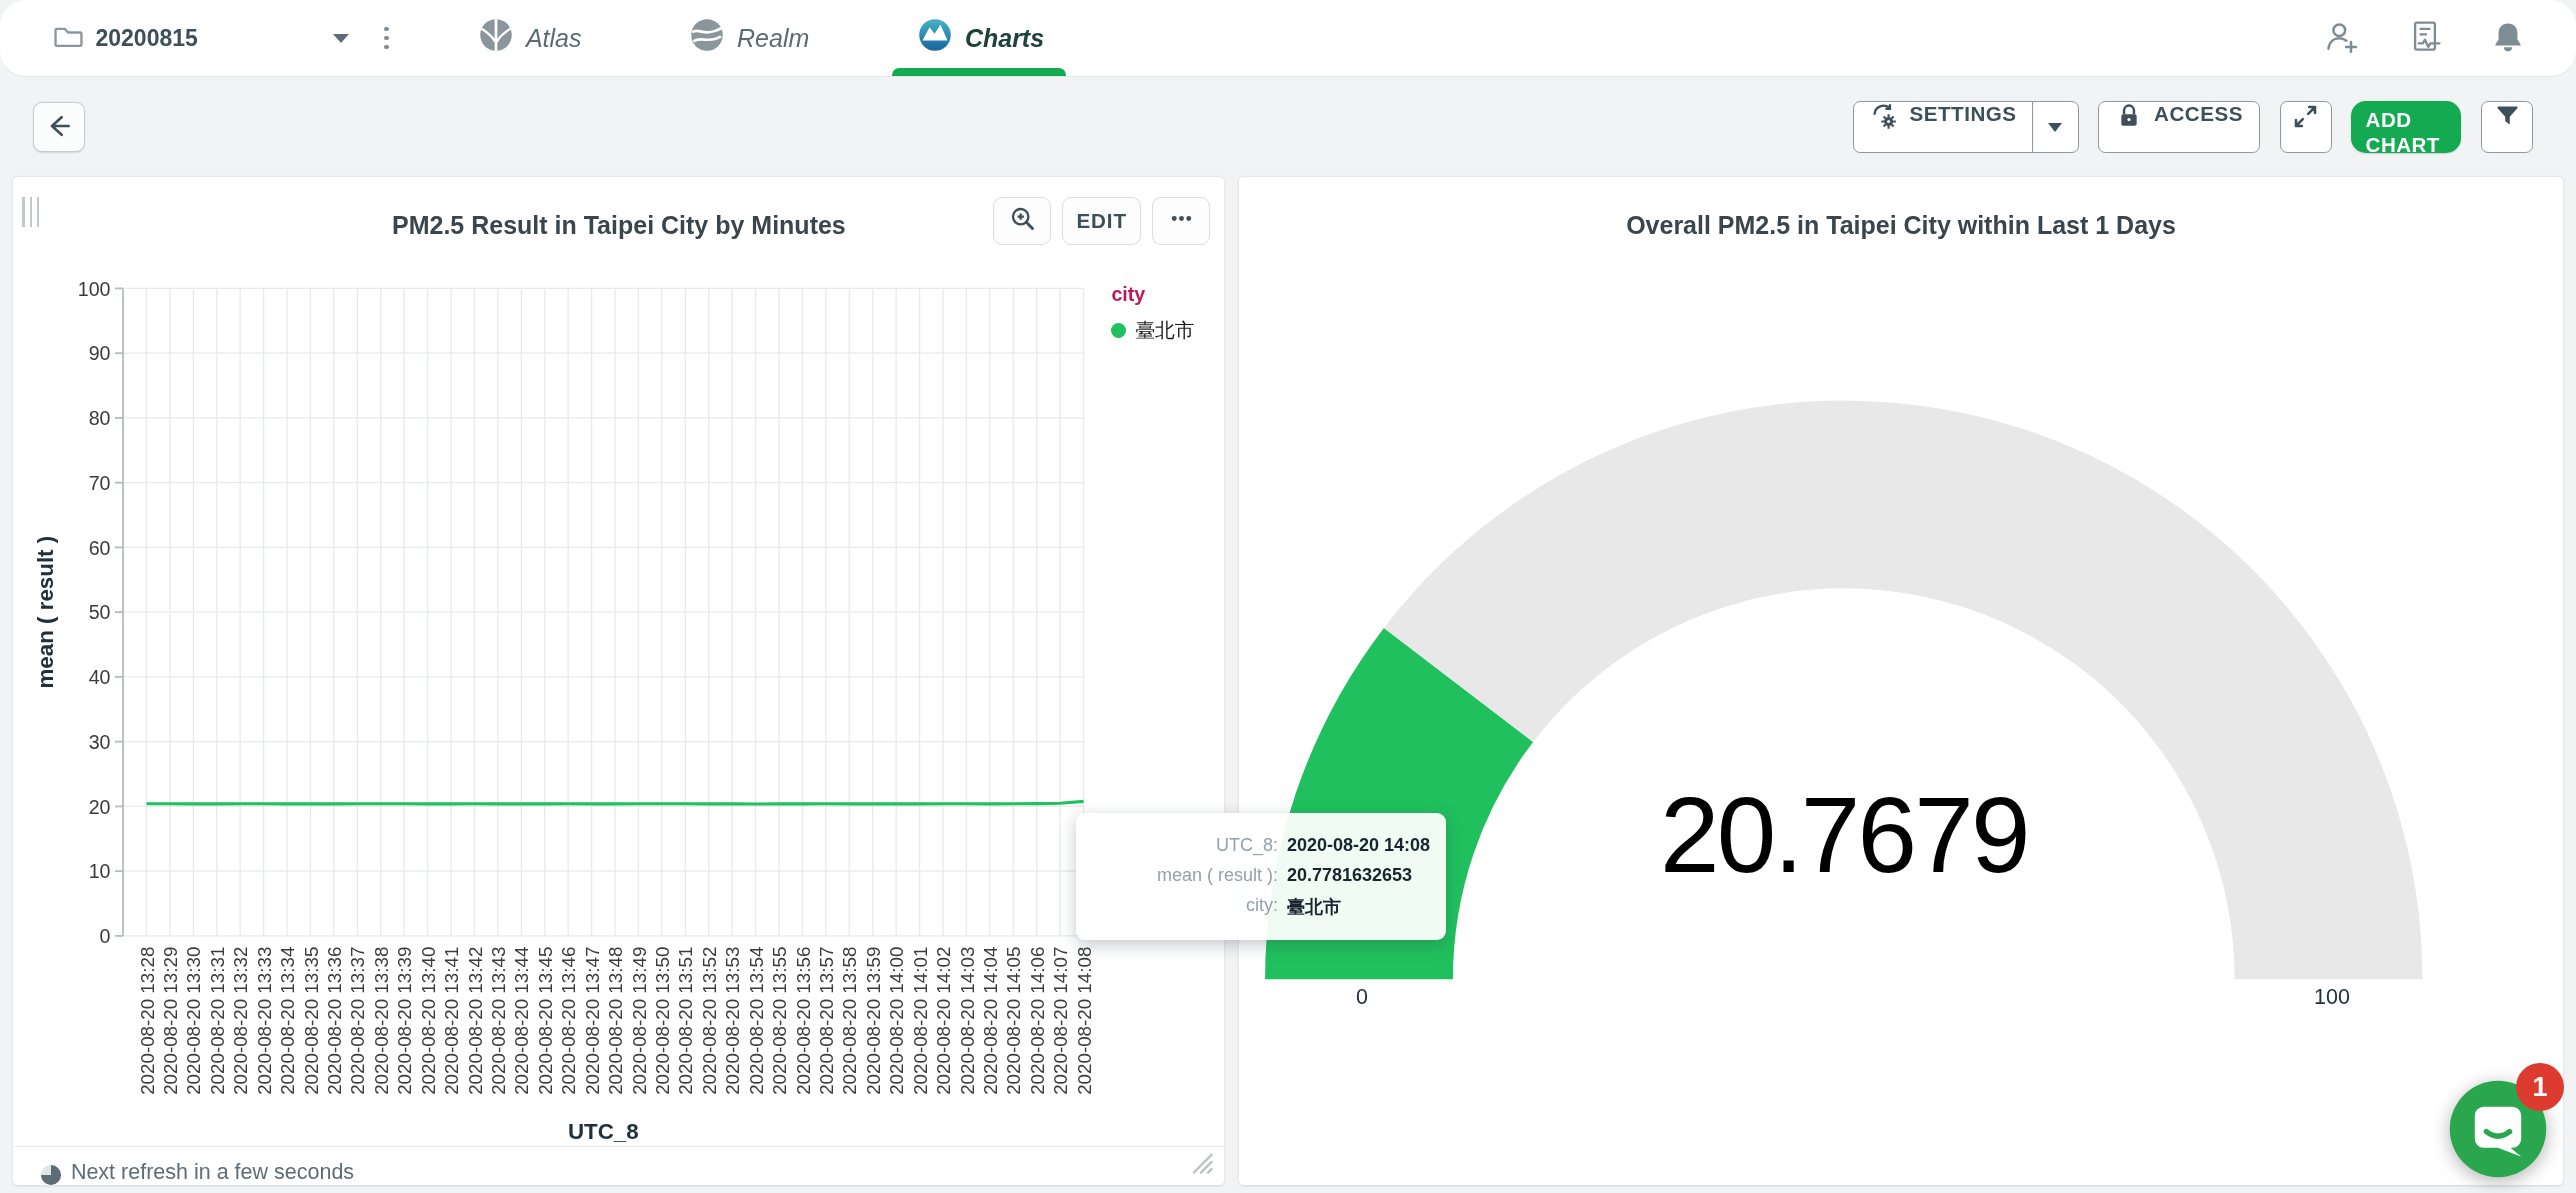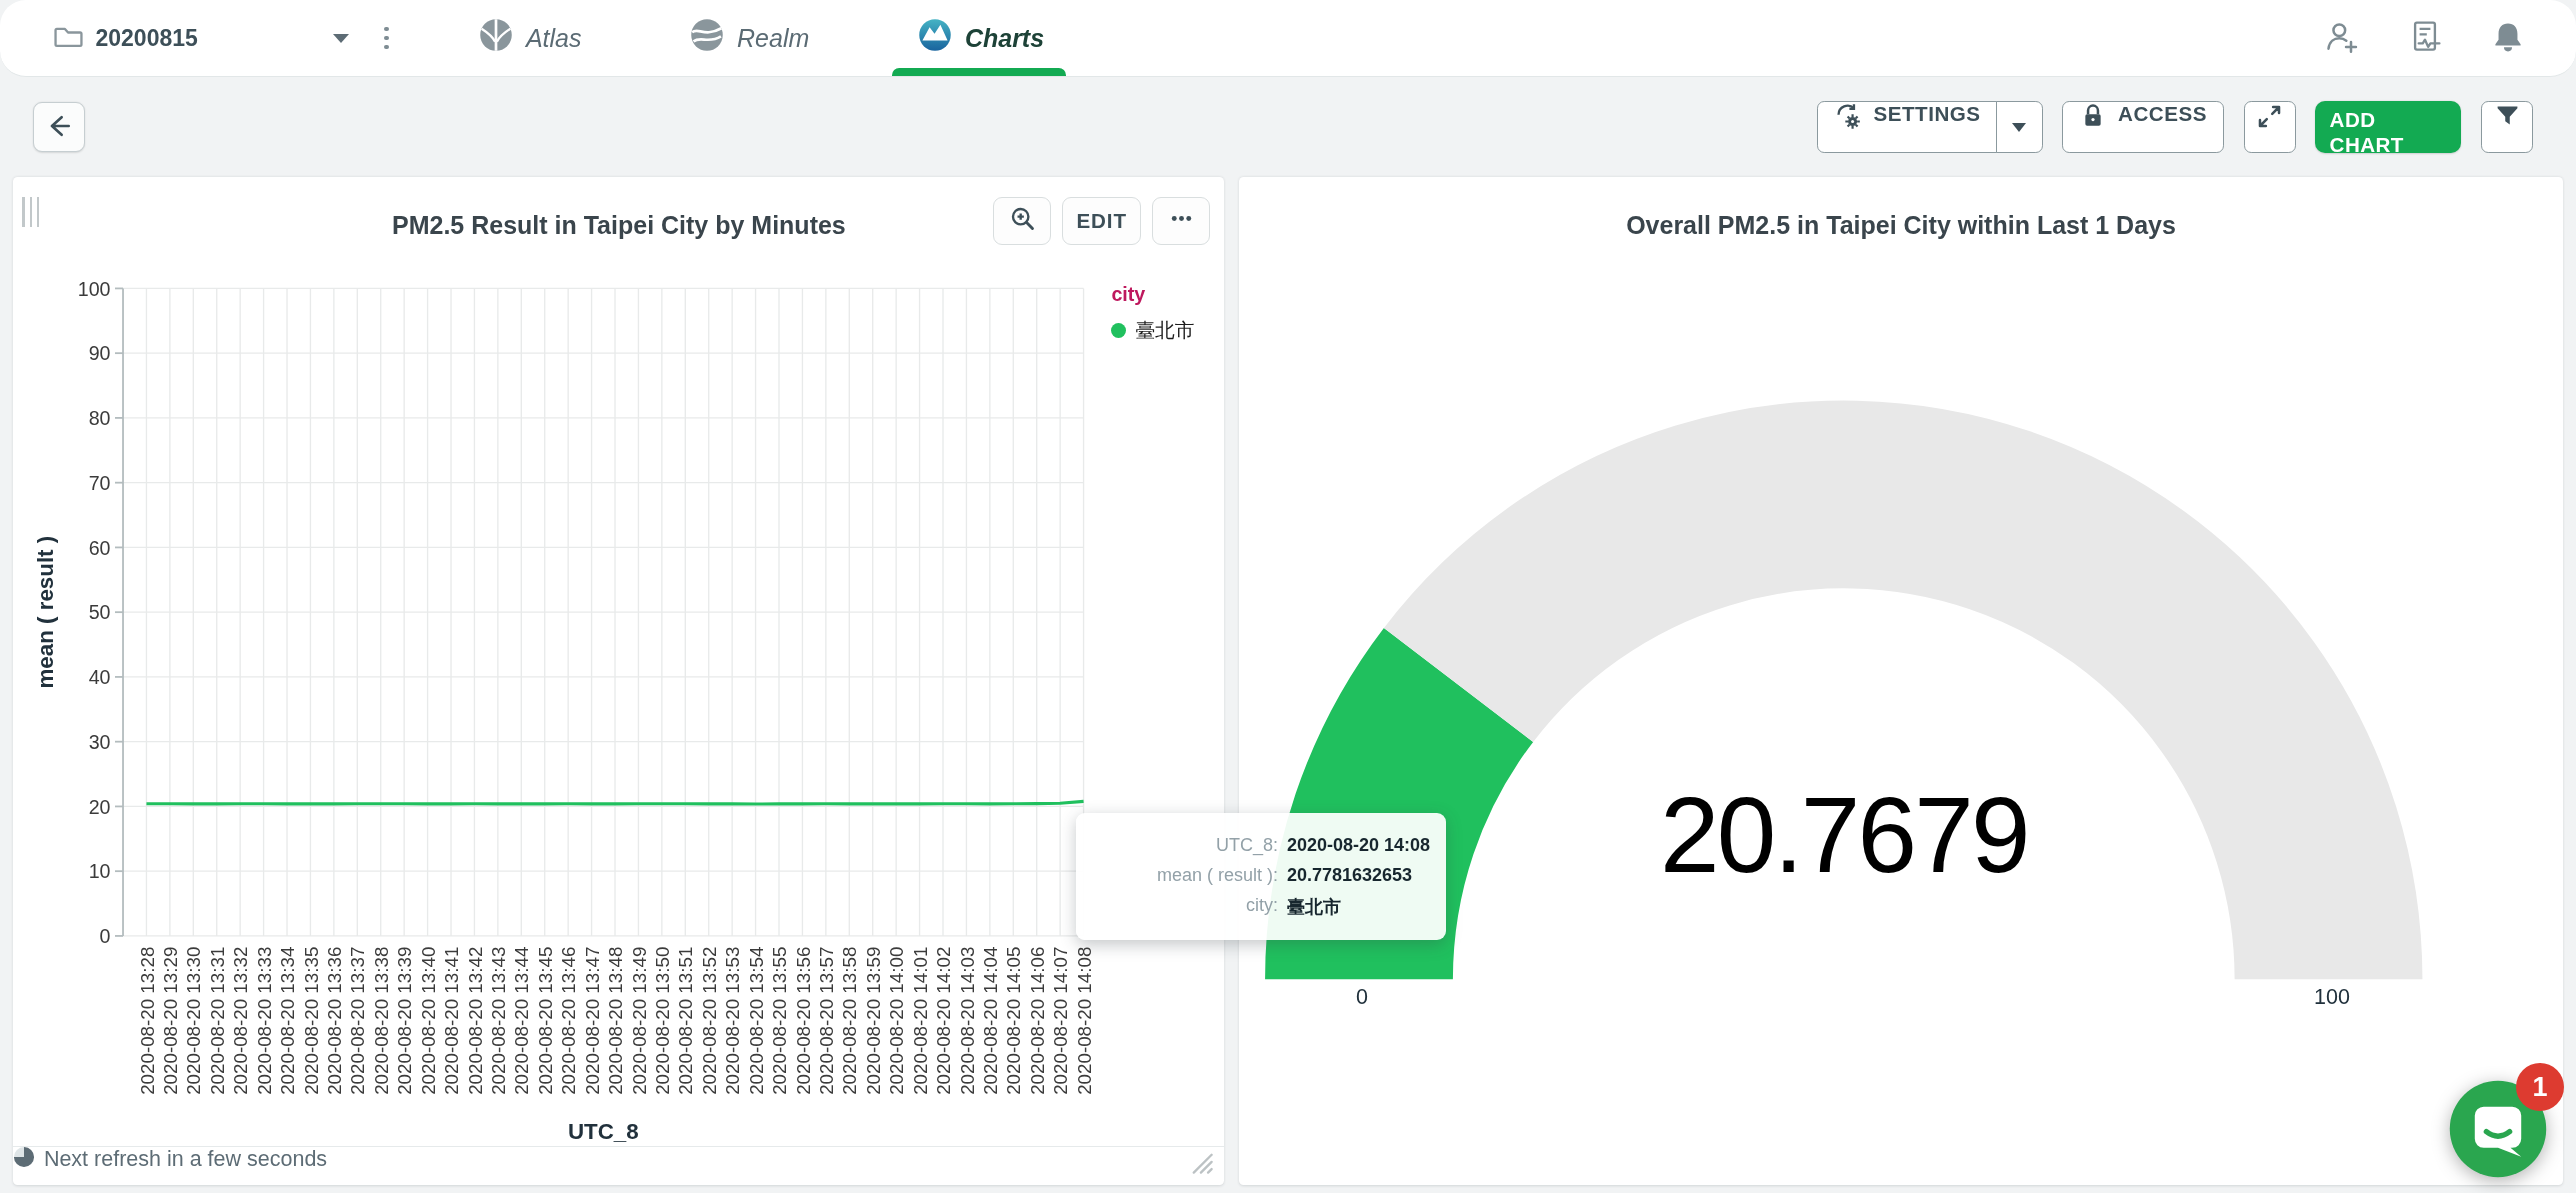--- a/index.html
+++ b/index.html
@@ -38,21 +38,21 @@
          font-weight:700; color:#3d4f58; letter-spacing:0.5px; cursor:pointer;
          font-family:"Liberation Sans", sans-serif; }
   .btn-split { display:flex; }
   .btn-split .main { border-radius:7.2px 0 0 7.2px; }
   .btn-split .caret-part { width:47px; height:52px; border:1.8px solid #8b999e; margin-left:-1.8px;
          border-radius:0 7.2px 7.2px 0; background:#fff; display:flex; align-items:center;
          justify-content:center; cursor:pointer; }
   .caret-sm { width:0; height:0; border-left:7.2px solid transparent; border-right:7.2px solid transparent;
               border-top:9px solid #3d4f58; }
   .btn-square { width:52px; padding:0; justify-content:center; }
-  .btn-green { width:146px; height:52px; background:var(--green); border:none; border-radius:10px;
+  .btn-green { width:110px; height:52px; background:var(--green); border:none; border-radius:15px;
                color:#fff; font-size:20.6px; font-weight:700; letter-spacing:0.4px; line-height:25px;
                padding:6.3px 14.3px 0 14.3px; text-align:left; overflow:hidden; cursor:pointer;
                font-family:"Liberation Sans", sans-serif; box-shadow:0 0.9px 1.8px rgba(0,0,0,.15); }
 
   
   .card { position:absolute; top:177px; height:1008px; background:#fff; border-radius:4.5px;
           box-shadow:0 0.9px 2.7px rgba(30,40,50,.14); }
   .card-line  { left:13.4px;   width:1211px; }
   .card-gauge { left:1239px; width:1324px; }
   .card-title { position:absolute; top:34px; left:0; right:0; text-align:center;
@@ -67,22 +67,22 @@
   .line-svg { position:absolute; left:0; top:98px; }
   svg text { font-family:"Liberation Sans", sans-serif; }
   .xtick { font-size:21px; fill:#3b3b3b; }
   .ytick { font-size:22px; fill:#3b3b3b; }
   .axis-title { font-size:25px; font-weight:700; fill:#21313c; }
   .legend { position:absolute; left:1098px; top:106px; }
   .legend-title { font-size:19.7px; font-weight:700; color:#be185d; margin-bottom:10.7px; }
   .legend-entry { display:flex; align-items:center; gap:9px; font-size:19.7px; color:#1c1c1c; }
   .legend-dot { width:15px; height:15px; border-radius:50%; }
   .card-footer { position:absolute; left:0; right:0; bottom:0; height:39px;
-                 border-top:0.9px solid #e6eaeb; display:flex; align-items:flex-start; gap:9.8px;
-                 padding-left:1px; color:#5d6c75; font-size:21.5px; }
+                 border-top:0.9px solid #e6eaeb; display:flex; align-items:flex-end; gap:9.8px;
+                 padding-left:28px; color:#5d6c75; font-size:21.5px; }
   .refresh-pie { width:19.7px; height:19.7px; border-radius:50%;
                  background:conic-gradient(#5d6c75 0 270deg, #dfe5e7 270deg 360deg); }
   .resize-handle { position:absolute; right:7.2px; bottom:3.6px; cursor:nwse-resize; }
 
   
   .gauge-svg { position:absolute; left:0; top:0; }
   .gauge-value { position:absolute; left:605px; top:596px; transform:translateX(-50%);
                  font-size:107px; font-weight:400; letter-spacing:-2.7px; color:#000; white-space:nowrap; }
   .gauge-minmax { position:absolute; top:808px; transform:translateX(-50%);
                   font-size:21.5px; color:#21313c; }

